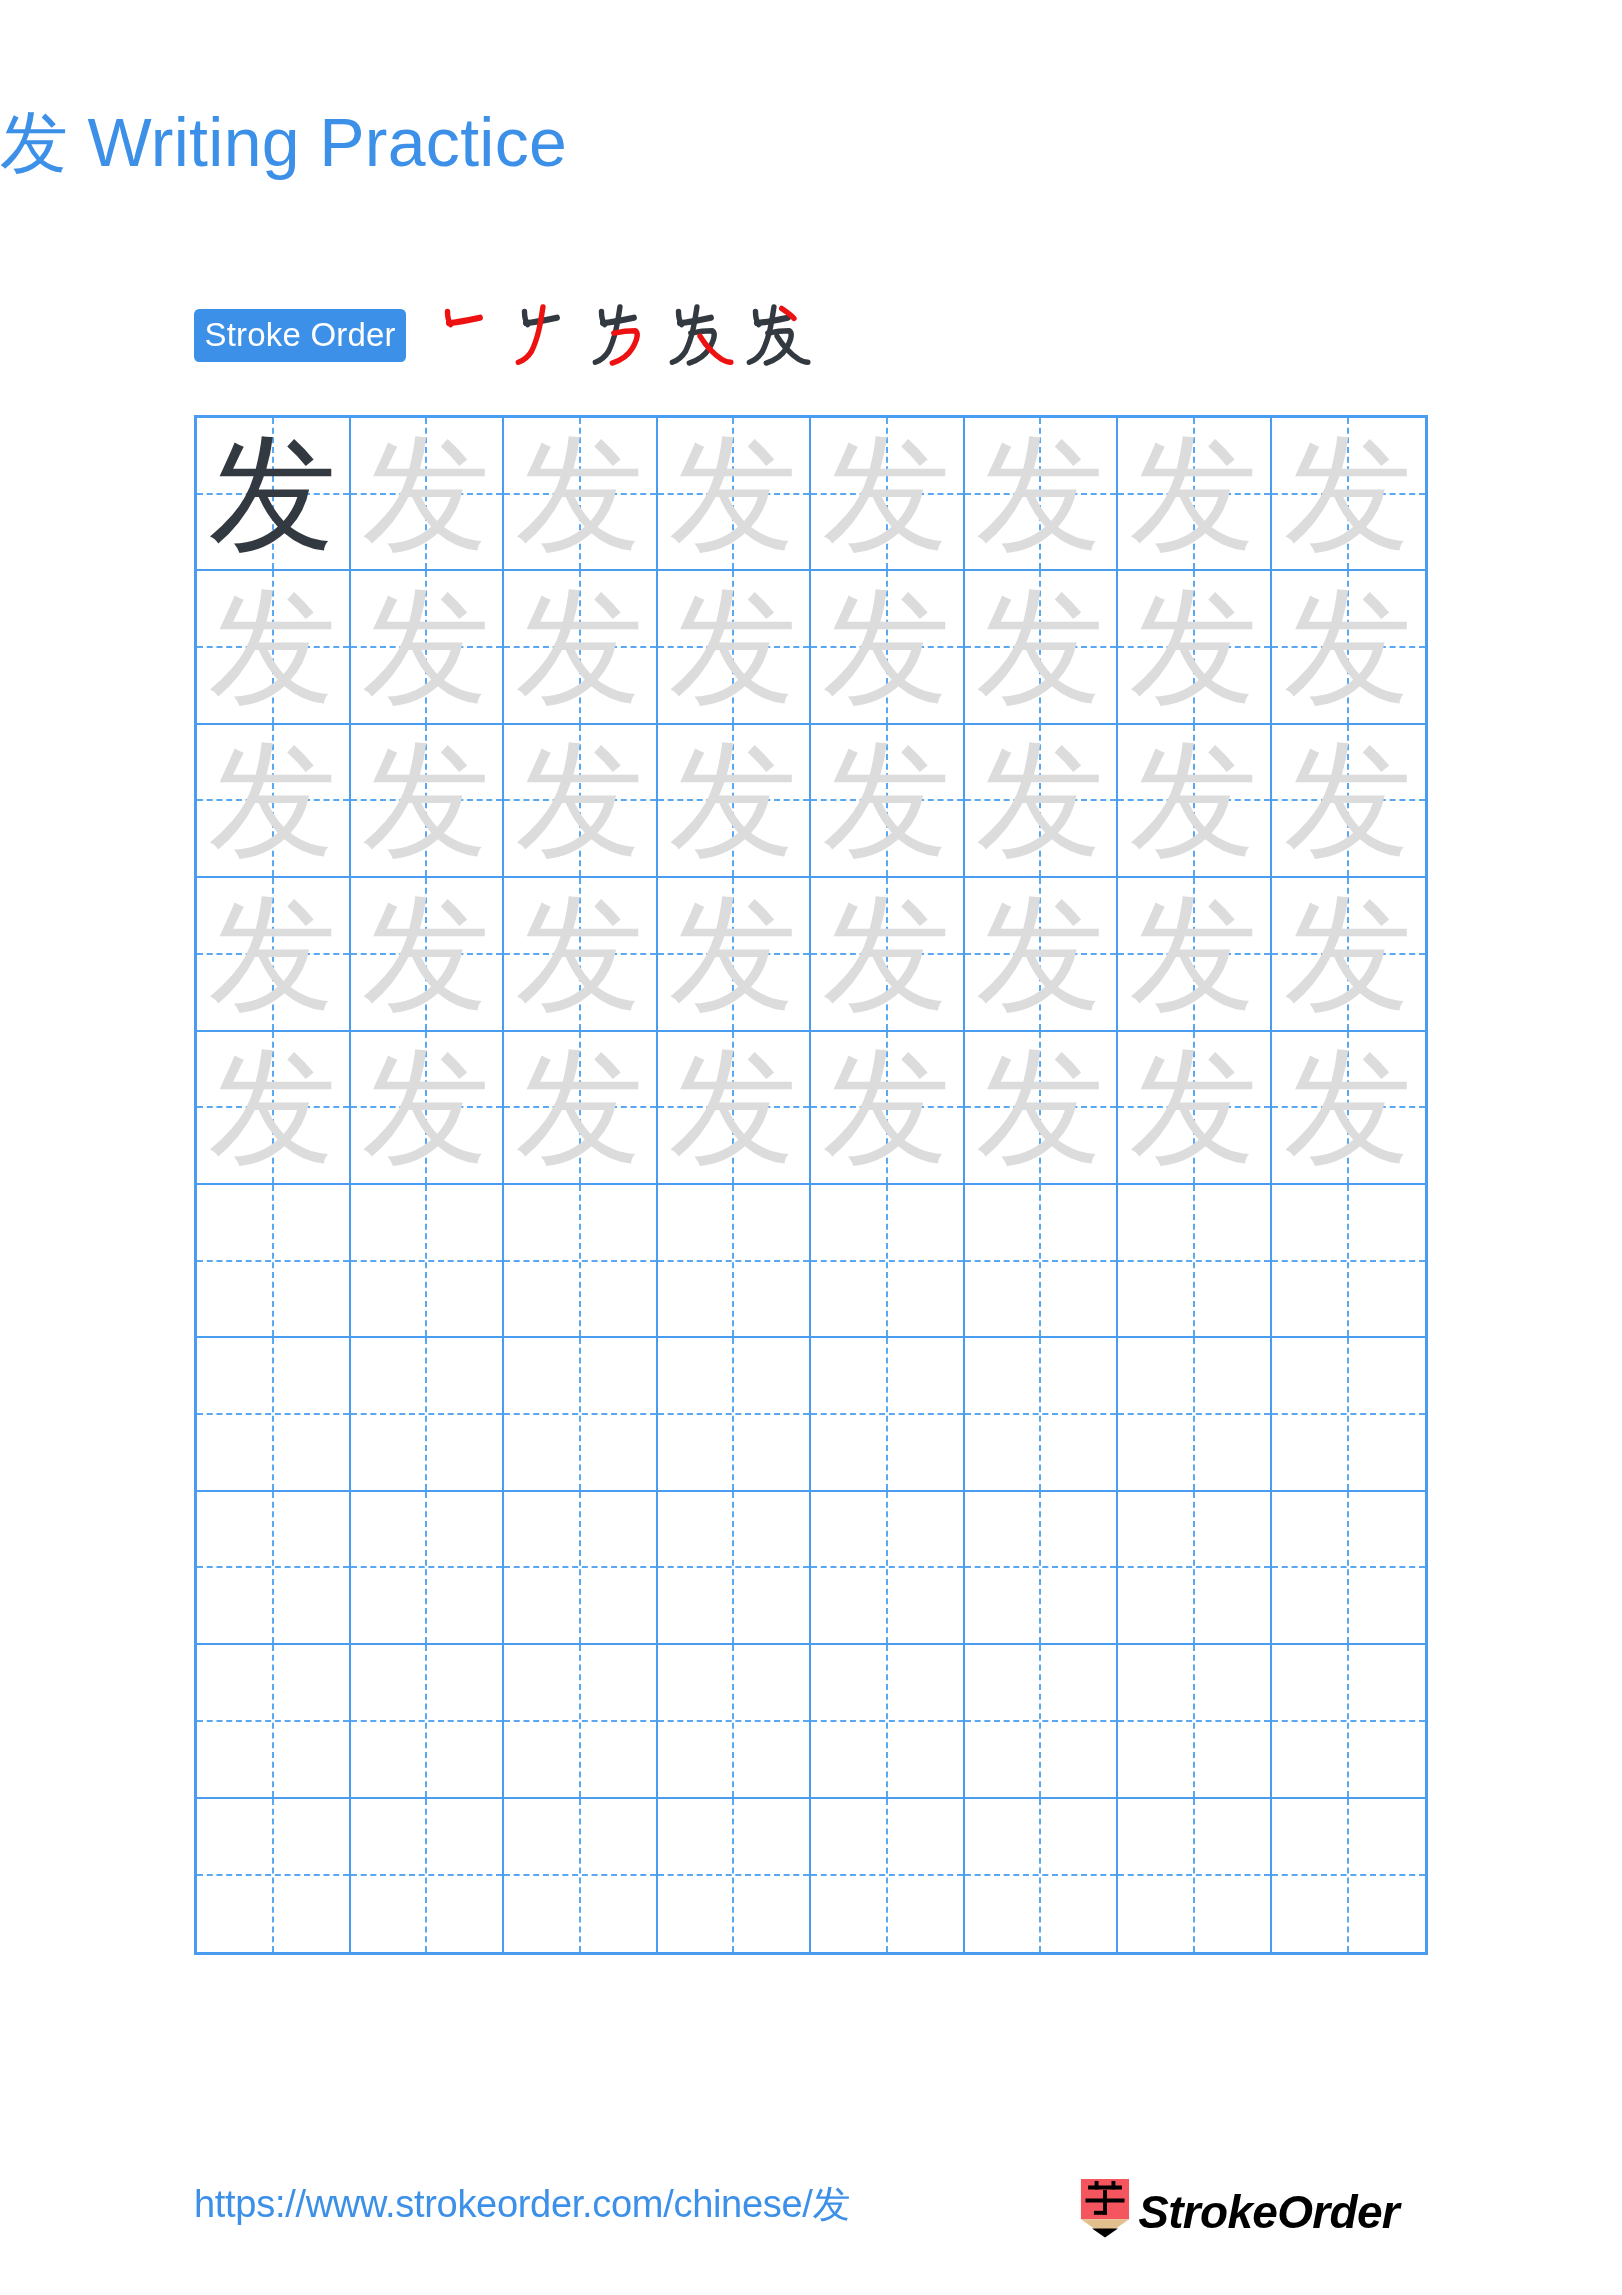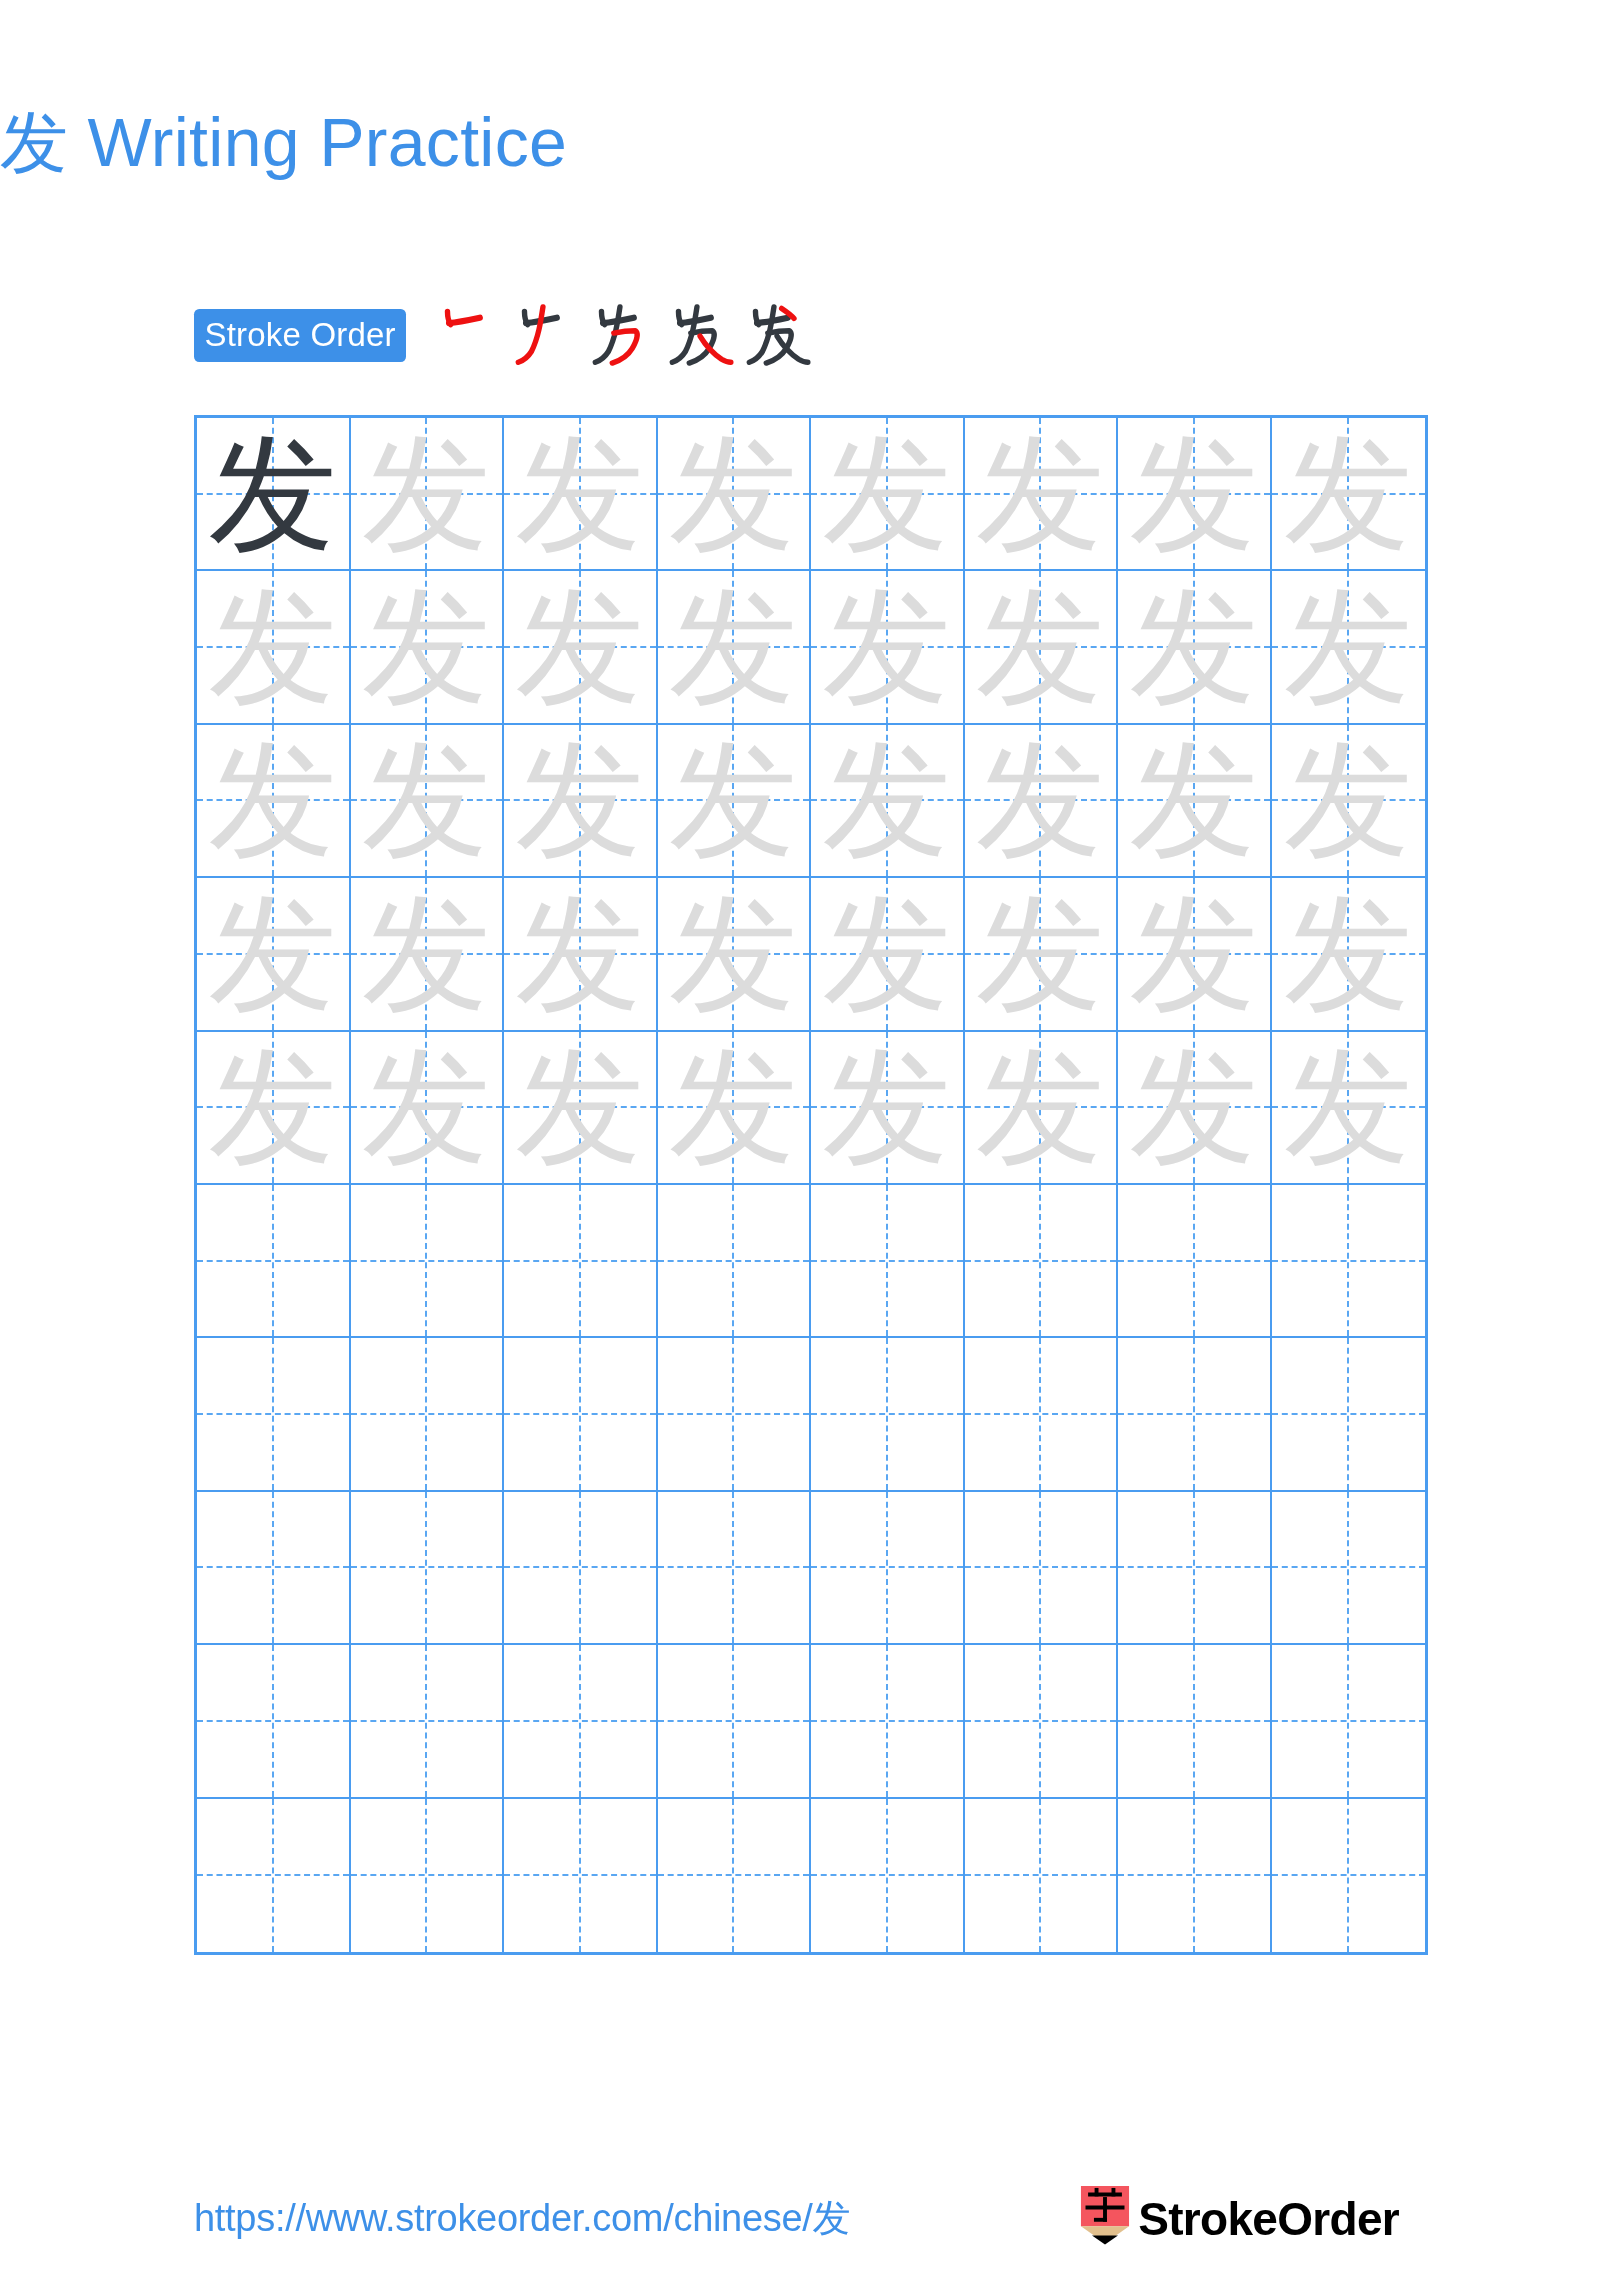--- a/index.html
+++ b/index.html
@@ -125,34 +125,35 @@
   .glyph.light { color: #dcdcdc; }
 
   
   .footer {
     position: absolute;
     left: 194px;
     top: 2179px;
     width: 1234px;
     height: 79px;
     display: flex;
-    align-items: center;
+    align-items: flex-start;
     justify-content: space-between;
   }
   .footer-url {
     font-size: 38px;
     color: #3d90e8;
     white-space: nowrap;
     letter-spacing: -0.3px;
   }
   .brand {
     display: flex;
     align-items: center;
     gap: 5px;
     margin-right: 29px;
+    font-style: italic;
   }
   .brand-mark {
     width: 56px;
     height: 65px;
     position: relative;
   }
   .brand-name {
     font-size: 46px;
     font-weight: bold;
     color: #000000;

